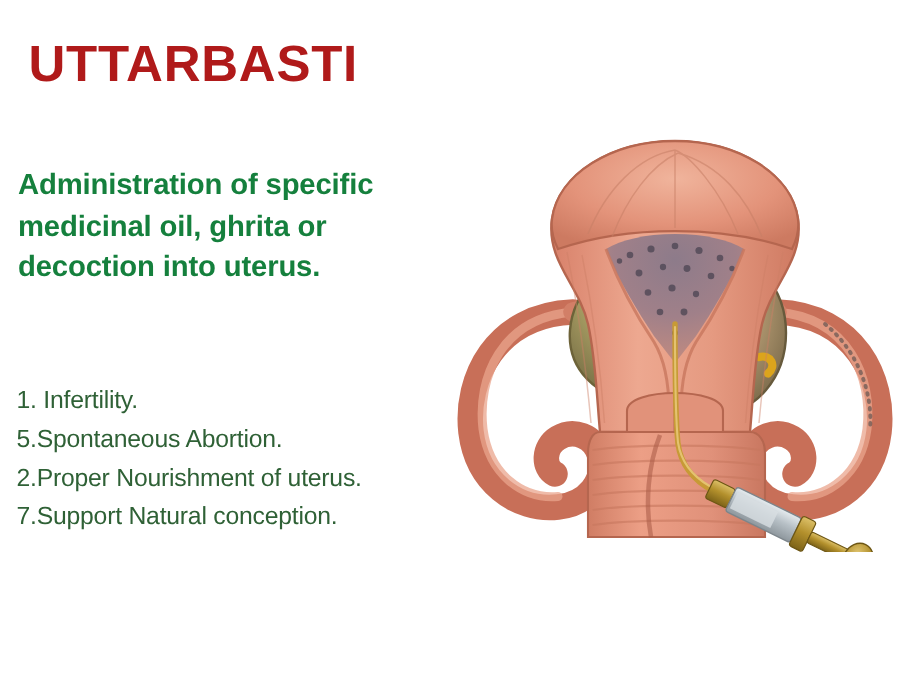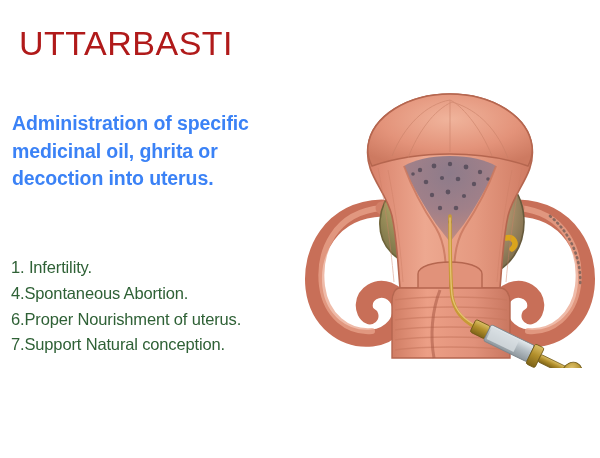--- a/index.html
+++ b/index.html
@@ -26,35 +26,35 @@
     width: 330px;
     height: 458px;
     z-index: 3;
   }
 
   #title {
     position: absolute;
     left: 19px;
     top: 26px;
     font-size: 34px;
-    font-weight: normal;
+    font-weight: bold;
     letter-spacing: 0.5px;
     color: #b01a1a;
     line-height: 1.05;
     white-space: nowrap;
   }
 
   #description {
     position: absolute;
     left: 12px;
     top: 110px;
     width: 300px;
     font-size: 19.5px;
     font-weight: bold;
-    color: #3b82f6;
+    color: #15803d;
     line-height: 1.42;
     letter-spacing: -0.1px;
   }
 
   #benefits {
     position: absolute;
     left: 11px;
     top: 255px;
     width: 320px;
     margin: 0;
@@ -91,22 +91,22 @@
 <div id="poster">
 
   <div id="text-col">
 
     <div id="title">UTTARBASTI</div>
 
     <div id="description">Administration of specific medicinal oil, ghrita or decoction into uterus.</div>
 
     <ul id="benefits">
       <li>1. Infertility.</li>
-      <li>4.Spontaneous Abortion.</li>
-      <li>6.Proper Nourishment of uterus.</li>
+      <li>5.Spontaneous Abortion.</li>
+      <li>2.Proper Nourishment of uterus.</li>
       <li>7.Support Natural conception.</li>
     </ul>
 
   </div>
 
   <div id="illustration">
     <svg viewBox="0 0 300 330" xmlns="http://www.w3.org/2000/svg">
       <defs>
         <radialGradient id="gFundus" cx="50%" cy="35%" r="70%">
           <stop offset="0%" stop-color="#f0b49c"></stop>

